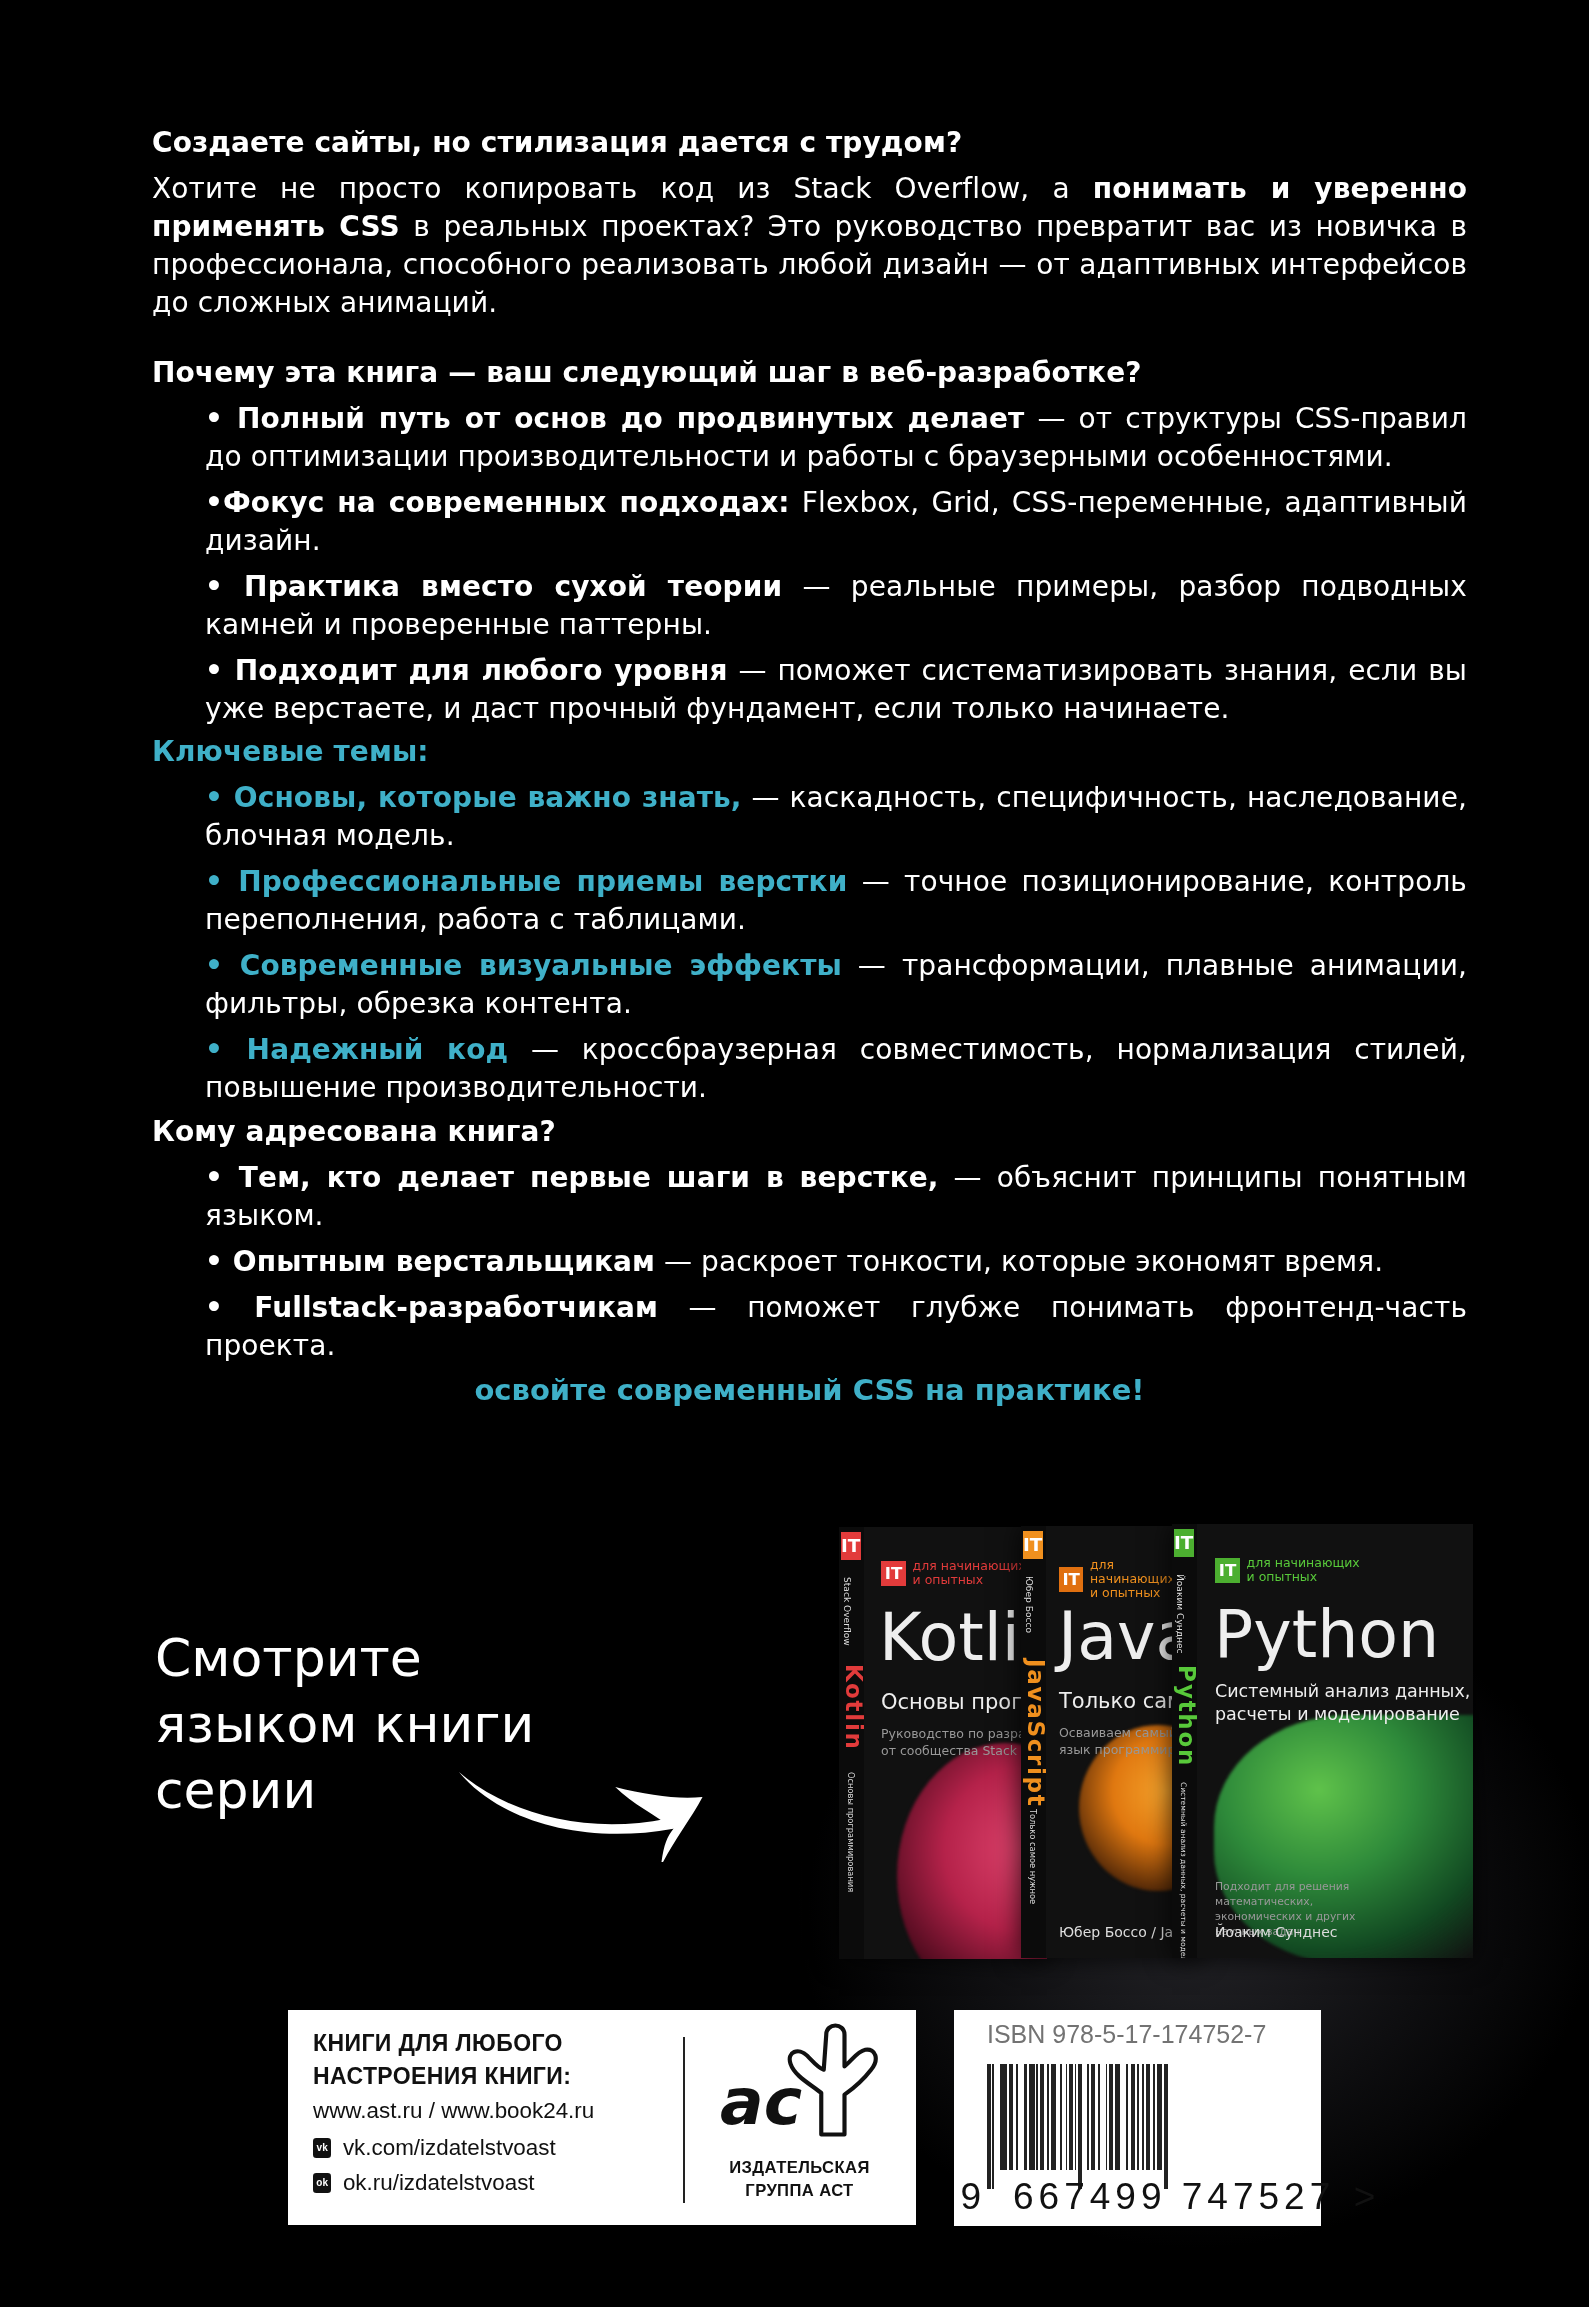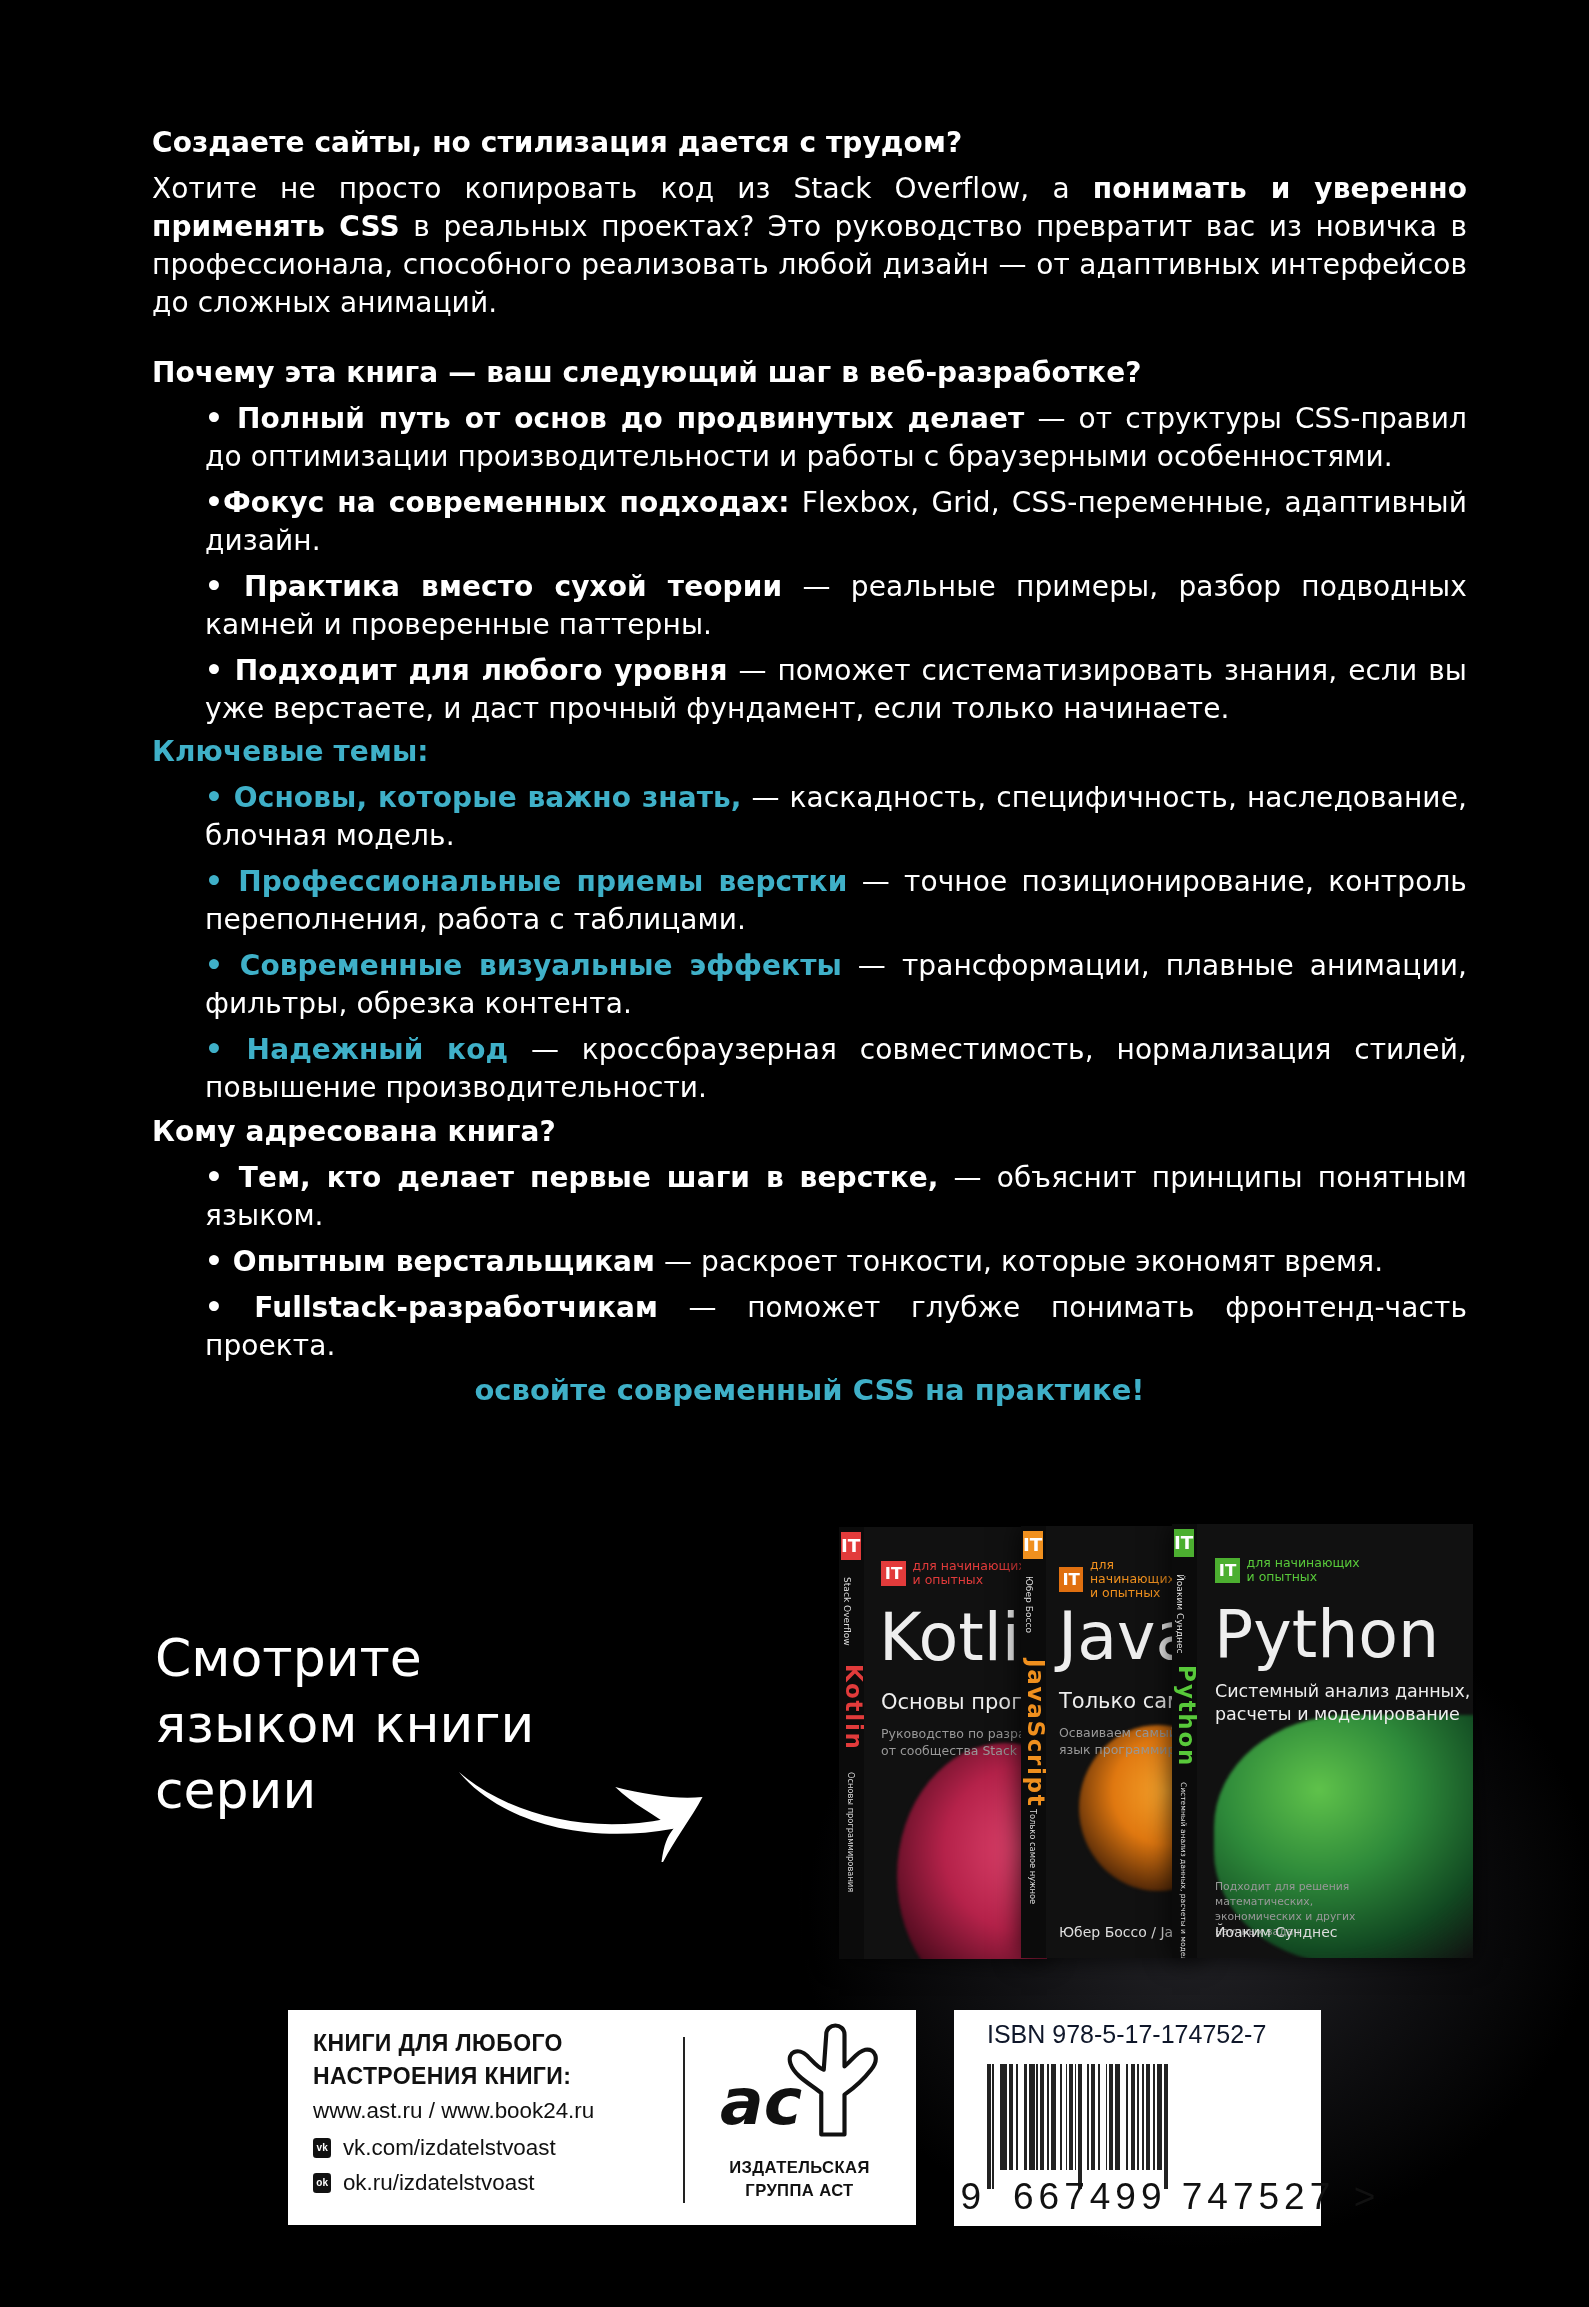--- a/index.html
+++ b/index.html
@@ -52,21 +52,21 @@
   .box { position:absolute; background:#fff; color:#111; }
   .box-left { left:288px; top:2010px; width:628px; height:215px; }
   .box-left .h { position:absolute; left:25px; top:16.6px; font-weight:bold; font-size:23px; line-height:33px; letter-spacing:0.4px; font-family:"Liberation Sans", sans-serif; }
   .box-left .site { position:absolute; left:25px; top:88px; font-size:22.4px; font-family:"Liberation Sans", sans-serif; }
   .box-left .soc { position:absolute; left:25px; font-size:22.4px; display:flex; align-items:center; gap:11.6px; font-family:"Liberation Sans", sans-serif; }
   .soc .ic { width:18.3px; height:20px; background:#111; color:#fff; border-radius:3.3px; font-size:10px; font-weight:bold; text-align:center; line-height:20px; }
   .vline { position:absolute; left:395px; top:26.6px; width:1.7px; height:166px; background:#222; }
   .logo { position:absolute; left:432px; top:8.3px; width:166px; height:125px; }
   .logo-cap { position:absolute; left:416px; top:146px; width:191px; text-align:center; font-size:16.6px; font-weight:bold; line-height:23px; letter-spacing:0.4px; font-family:"Liberation Sans", sans-serif; }
   .box-right { left:954px; top:2010px; width:367px; height:216px; }
-  .isbn { position:absolute; left:33px; top:10px; font-family:"Liberation Sans", sans-serif; font-size:25px; color:#0f172a; }
+  .isbn { position:absolute; left:33px; top:10px; font-family:"Liberation Sans", sans-serif; font-size:25px; color:#737373; }
   .barcode { position:absolute; left:33px; top:54px; width:312px; height:112px; display:flex; }
   .ean { position:absolute; top:166px; left:6.6px; font-family:"Liberation Sans", sans-serif; font-size:37px; color:#111; letter-spacing:5px; white-space:nowrap; }
 </style>
 </head>
 <body>
 
 <div class="spot"></div>
 
 <div class="text-block" style="top:116px;">
   <p class="head">Создаете сайты, но стилизация дается с трудом?</p>

